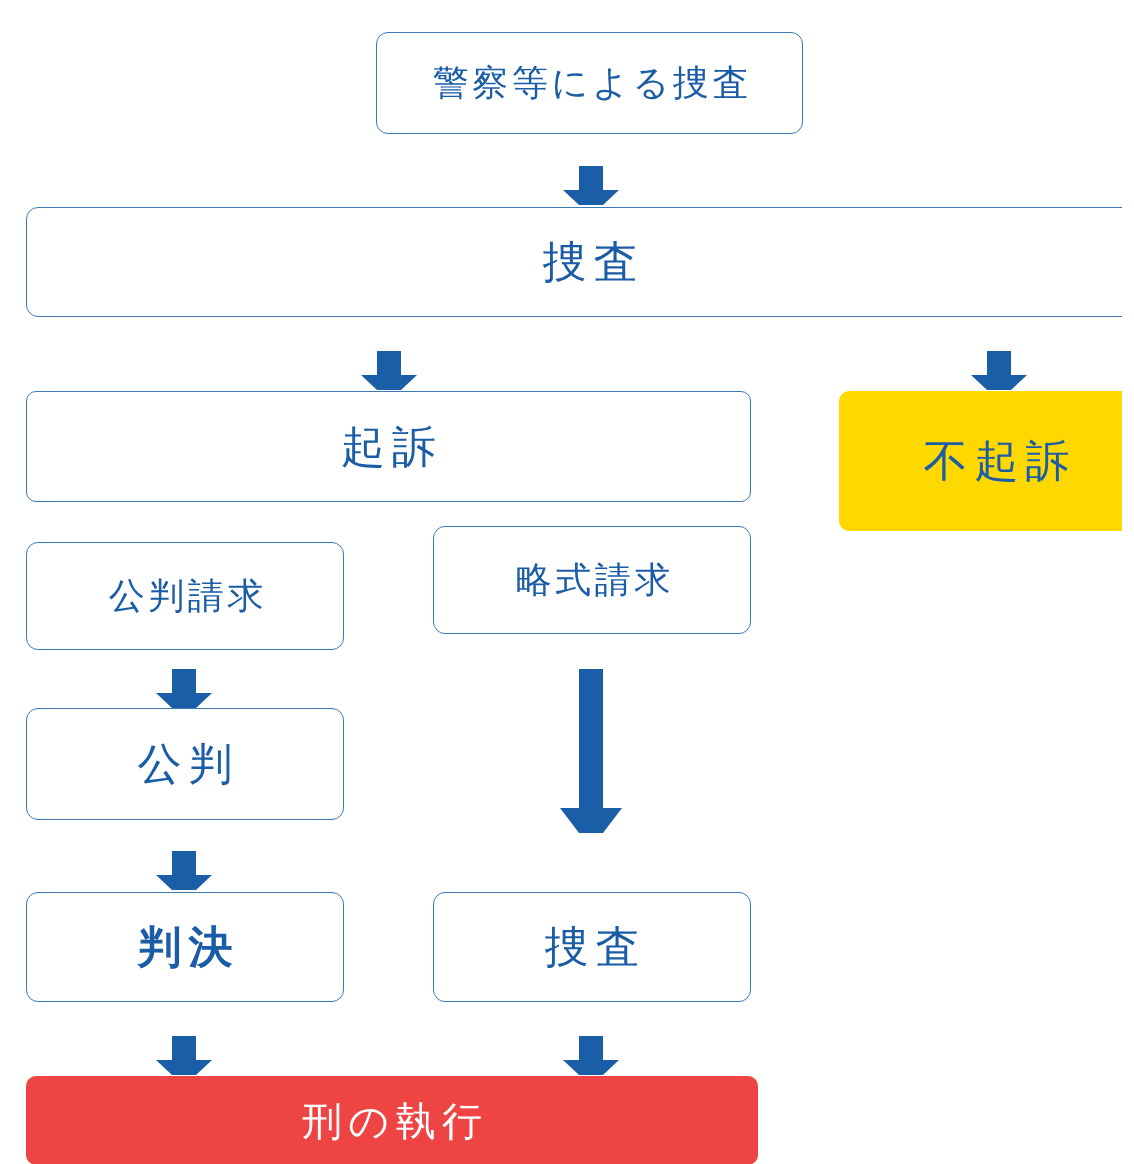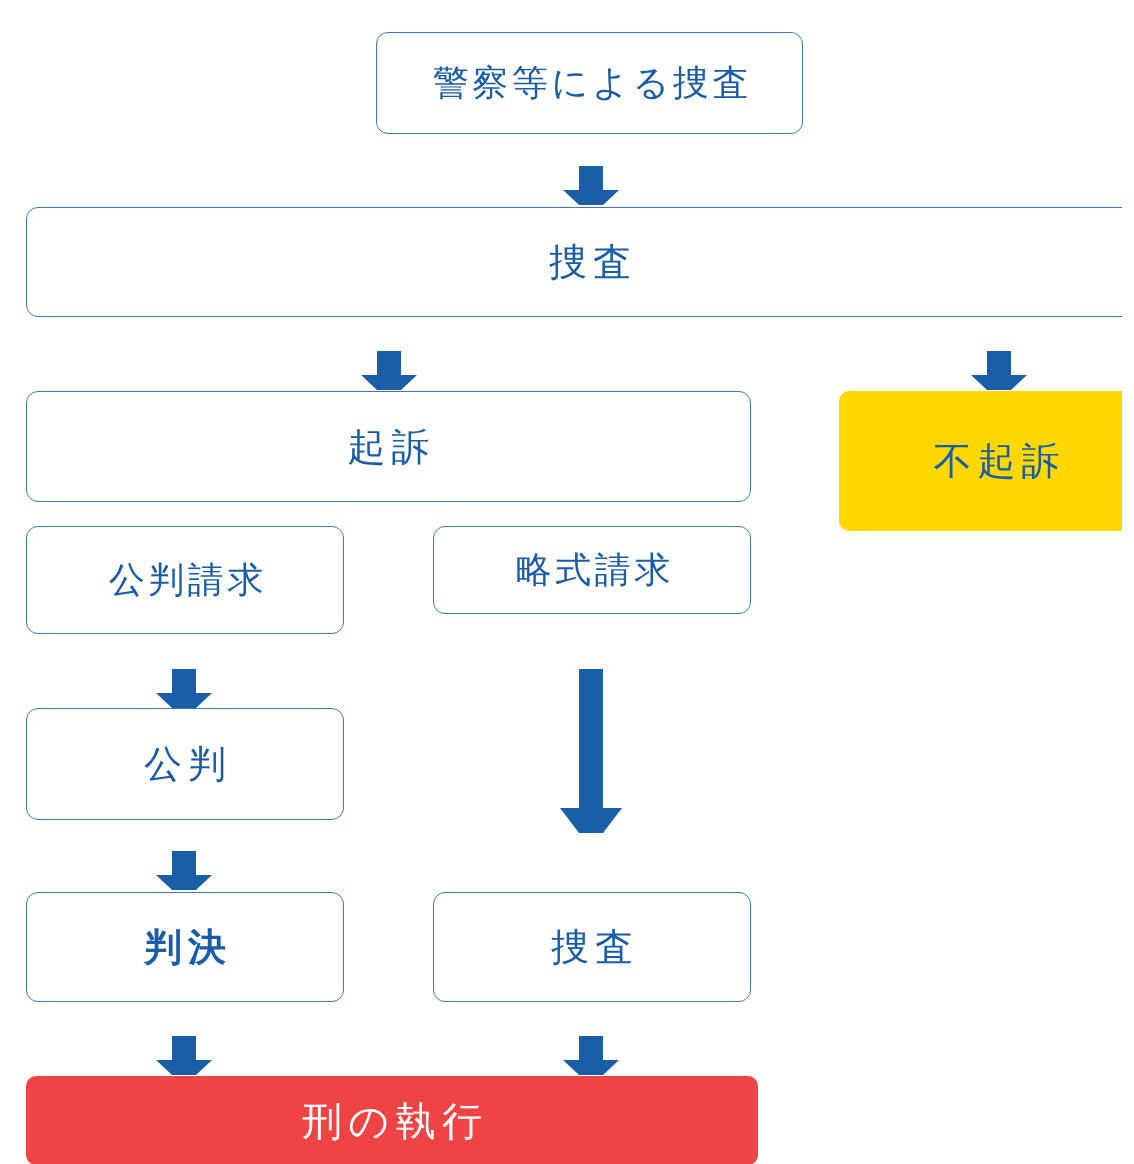--- a/index.html
+++ b/index.html
@@ -27,21 +27,21 @@
     position: absolute;
     display: flex;
     align-items: center;
     justify-content: center;
     border: 1.5px solid var(--border-blue);
     border-radius: 12px;
     background: var(--background);
   }
   .node .label {
     color: var(--text-blue);
-    font-size: 38px;
+    font-size: 44px;
     letter-spacing: 0.16em;
     text-indent: 0.16em;
     white-space: nowrap;
     line-height: 1;
   }
   .node.small-text .label { font-size: 36px; letter-spacing: 0.10em; }
 
   .node.filled-yellow {
     background: var(--highlight-yellow);
     border: none;
@@ -98,33 +98,33 @@
   <div class="arrow small" style="left:349px; top:315px;">
     <div class="stem"></div>
     <div class="head"></div>
   </div>
 
   <div class="arrow small" style="left:959px; top:315px;">
     <div class="stem"></div>
     <div class="head"></div>
   </div>
 
-  <div class="node" style="left:2px; top:367px; width:725px; height:111px;">
+  <div class="node" style="left:2px; top:367px; width:725px; height:111px;border-radius:10px;">
     <span class="label">起訴</span>
   </div>
 
   <div class="node filled-yellow" style="left:815px; top:367px; width:315px; height:140px;">
     <span class="label">不起訴</span>
   </div>
 
-  <div class="node small-text" style="left:2px; top:502px; width:318px; height:108px;justify-content:center;">
+  <div class="node small-text" style="left:2px; top:518px; width:318px; height:108px;justify-content:center;">
     <span class="label">公判請求</span>
   </div>
 
-  <div class="node small-text" style="left:409px; top:502px; width:318px; height:88px;">
+  <div class="node small-text" style="left:409px; top:502px; width:318px; height:108px;">
     <span class="label">略式請求</span>
   </div>
 
   <div class="arrow small" style="left:144px; top:633px;">
     <div class="stem"></div>
     <div class="head"></div>
   </div>
 
   <div class="arrow long" style="left:548px; top:633px;">
     <div class="stem"></div>

